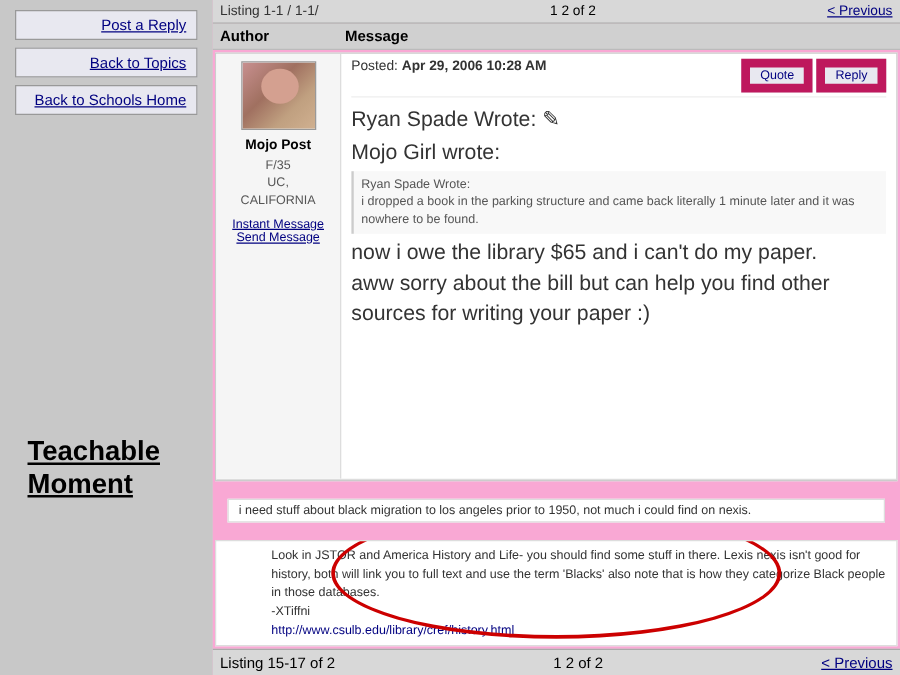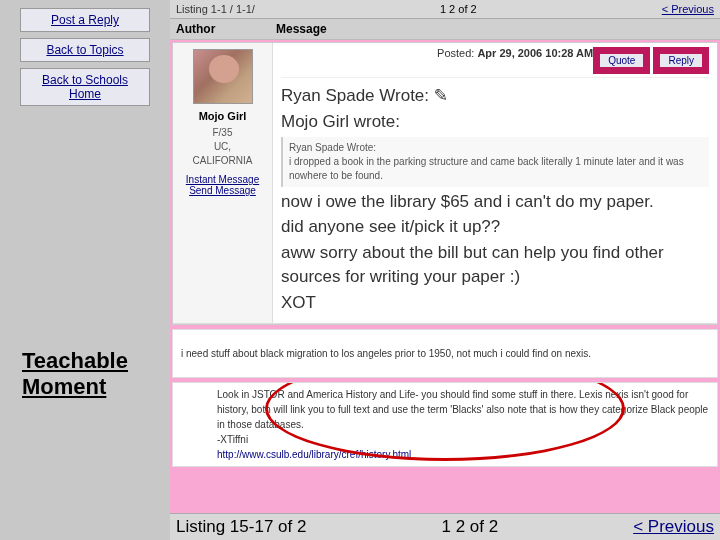--- a/index.html
+++ b/index.html
@@ -21,23 +21,23 @@
       display: flex;
       flex-direction: column;
       align-items: center;
       padding-top: 8px;
       gap: 6px;
       position: relative;
     }
 
     .sidebar-btn {
       display: block;
-      width: 130px;
+      width: 146px;
       padding: 4px 8px;
-      text-align: center;
+      text-align: right;
       background: #e8e8f0;
       border: 1px solid #999;
       color: #000080;
       font-size: 12px;
       cursor: pointer;
       text-decoration: underline;
     }
 
     .teachable-moment {
       position: absolute;
@@ -181,25 +181,26 @@
     .post-body {
       flex: 1;
       padding: 4px 8px;
       overflow: hidden;
       display: flex;
       flex-direction: column;
     }
 
     .post-header {
       display: flex;
-      justify-content: flex-end;
+      justify-content: space-between;
       align-items: flex-start;
       margin-bottom: 4px;
       border-bottom: 1px solid #eee;
       padding-bottom: 3px;
+      gap: 28px;
     }
 
     .post-date {
       font-size: 11px;
       color: #333;
     }
 
     .post-date strong {
       font-weight: bold;
     }
@@ -242,22 +243,21 @@
     }
 
     
     .bottom-nav {
       background: #d8d8d8;
       border-top: 1px solid #aaa;
       padding: 3px 6px;
       display: flex;
       justify-content: space-between;
       align-items: flex-end;
-      font-size: 17px;
-      margin-top: 44px;
+      font-size: 12px;
     }
 
     .bottom-nav-right {
       color: #000080;
       text-decoration: underline;
       cursor: pointer;
     }
 
     
     .highlighted-post {
@@ -319,21 +319,21 @@
     <div class="col-message">Message</div>
   </div>
 
   <div class="post-container">
     <div class="post">
 
       <div class="post-author">
         <div class="avatar">
           <div class="avatar-img"></div>
         </div>
-        <div class="author-name">Mojo Girl</div>
+        <div class="author-name">Mojo Post</div>
         <div class="author-info">
           <span>F/35</span><br>
           <span>UC,</span><br>
           <span>CALIFORNIA</span>
         </div>
         <div class="author-links">
           <a>Instant Message</a>
           <a>Send Message</a>
         </div>
       </div>
@@ -355,29 +355,27 @@
           </div>
 
           <div class="reply-text">Mojo Girl wrote:</div>
 
           <div class="quoted-text">
             <div>Ryan Spade Wrote:</div>
             <div>i dropped a book in the parking structure and came back literally 1 minute later and it was nowhere to be found.</div>
           </div>
 
           <div class="reply-text">now i owe the library $65 and i can't do my paper.</div>
-          <div class="reply-text">did anyone see it/pick it up??</div>
           <div class="reply-text">aww sorry about the bill but  can help you find other sources for writing your paper :)</div>
-          <div class="reply-text">XOT</div>
         </div>
       </div>
     </div>
   </div>
 
-  <div style="background:#fff; border:1px solid #ddd; margin:2px; padding:18px 8px; font-size:10px; color:#333;">
+  <div style="background:#fff; border:1px solid #ddd; margin:12px; padding:3px 8px; font-size:10px; color:#333;">
     <span>i need stuff about black migration to los angeles prior to 1950, not much i could find on nexis.</span>
   </div>
 
   <div class="highlighted-post">
     <div class="highlighted-post-inner">
       <div>Look in JSTOR and America History and Life- you should find some stuff in there. Lexis nexis isn't good for history, both will link you to full text and use the term 'Blacks' also note that is how they categorize Black people in those databases.</div>
       <div>-XTiffni</div>
       <div class="link-text">http://www.csulb.edu/library/cref/history.html</div>
     </div>
     <div class="ellipse-highlight"></div>

